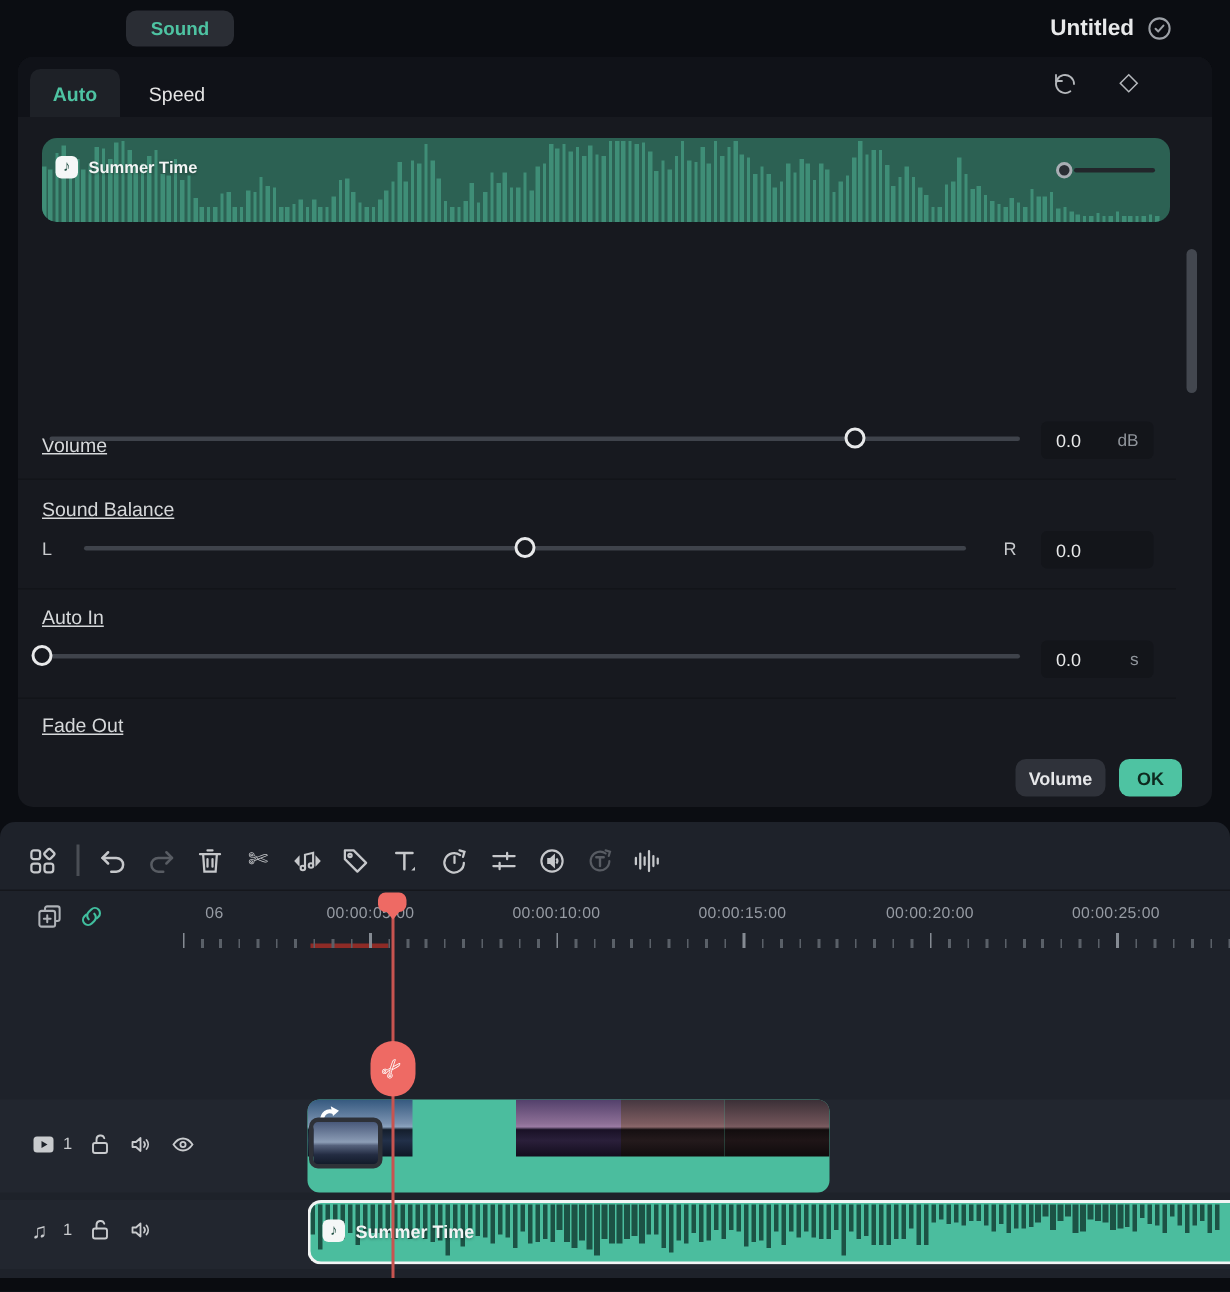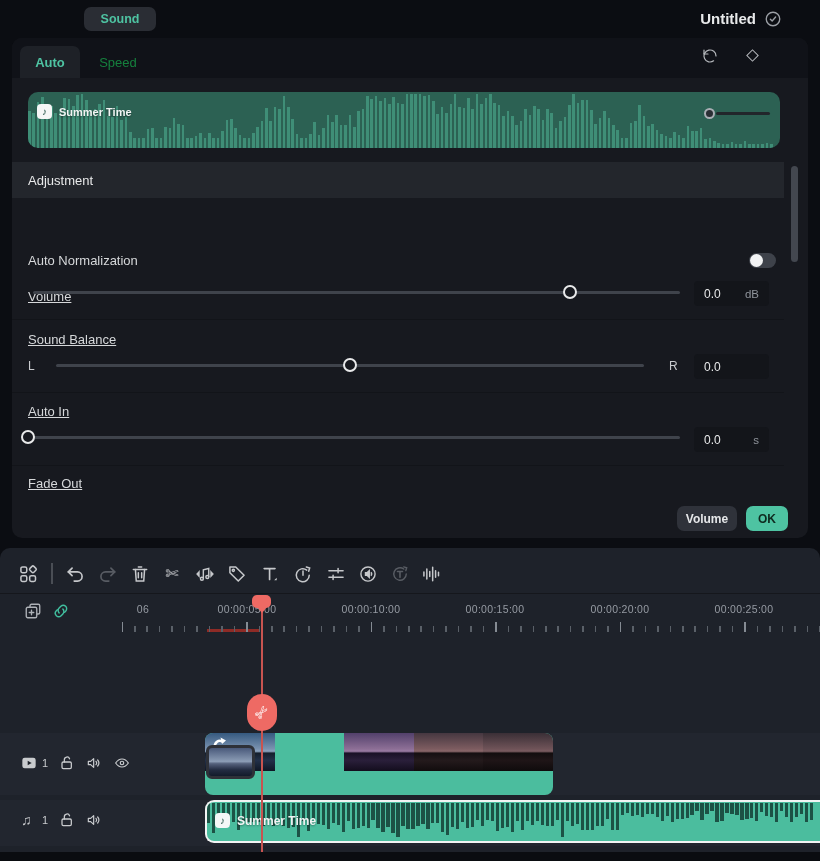--- a/index.html
+++ b/index.html
@@ -15,21 +15,21 @@
     display:flex; align-items:center; justify-content:center; }
   #project-title { position:absolute; right:64px; top:10px; font-size:15px; font-weight:600; }
   #title-check { position:absolute; right:38px; top:10px; width:18px; height:18px; color:#9CA0A6; }
 
   
   #panel { position:absolute; left:12px; top:38px; width:796px; height:500px;
     background:#17191F; border-radius:10px; }
   #tabbar { position:absolute; left:0; top:0; width:796px; height:40px;
     background:#101218; border-radius:10px 10px 0 0; }
   .tab { position:absolute; top:8px; height:32px; display:flex; align-items:center;
-    justify-content:center; font-size:13px; color:#15803d; }
+    justify-content:center; font-size:13px; color:#e5e5e5; }
   .tab.active { left:8px; width:60px; background:#1E2127; border-radius:7px 7px 0 0;
     color:#4EC3A2; font-weight:bold; }
   .tab.idle { left:78px; width:56px; }
 
   
   #preview { position:absolute; left:16px; top:54px; width:752px; height:56px;
     background:#2C6153; border-radius:10px; overflow:hidden; }
   #preview-bars { position:absolute; left:0; top:0; width:752px; height:56px;
     display:flex; align-items:flex-end; }
   #preview-bars div { flex:none; width:2.6px; margin-right:1.8px; background:#3F8E77; }
@@ -358,40 +358,31 @@
         <div style="height: 7.6%;"></div>
       </div>
     <div class="clip-label">
       <span class="note-badge">♪</span>
       <span class="clip-name">Summer Time</span>
     </div>
     <div id="fade-handle"></div>
     <div id="fade-line"></div>
   </div>
 
-  <div id="adj-header">
-    <span class="ttl">Adjustment</span>
-  </div>
   <div class="hdr-icon" id="adj-reset-icon">
     <svg viewBox="0 0 24 24" fill="none" stroke="currentColor" stroke-width="1.8" stroke-linecap="round" stroke-linejoin="round">
       <path d="M3 3v6h6"></path>
         <path d="M21 12a9 9 0 1 0-3.6 7.2M3 9l2.8-3.2"></path>
       </svg>
   </div>
   <div class="hdr-icon" id="adj-key-icon">
       <div class="diamond"></div>
     </div>
   <div id="scrollbar"></div>
 
-  <div id="auto-norm-row">
-    <span class="row-label">Auto Normalization</span>
-    <div class="toggle">
-        <div class="knob"></div>
-      </div>
-  </div>
 
   <span class="row-label abs" id="volume-label">Volume</span>
   <div id="volume-key-icon">
       <div class="diamond"></div>
     </div>
   <div class="slider" id="volume-slider">
     <div class="rail"></div>
     <div class="handle" style="left: calc(83% - 7px);"></div>
   </div>
   <div class="valbox" id="volume-box">

